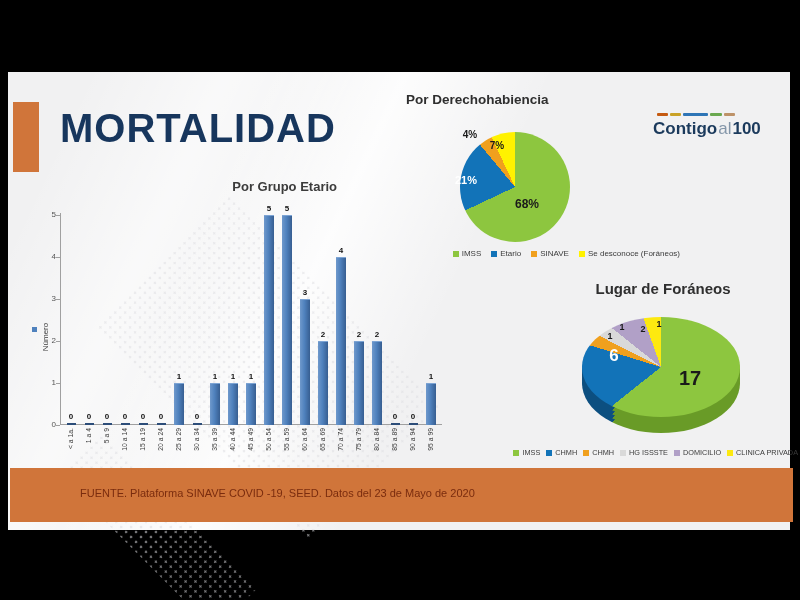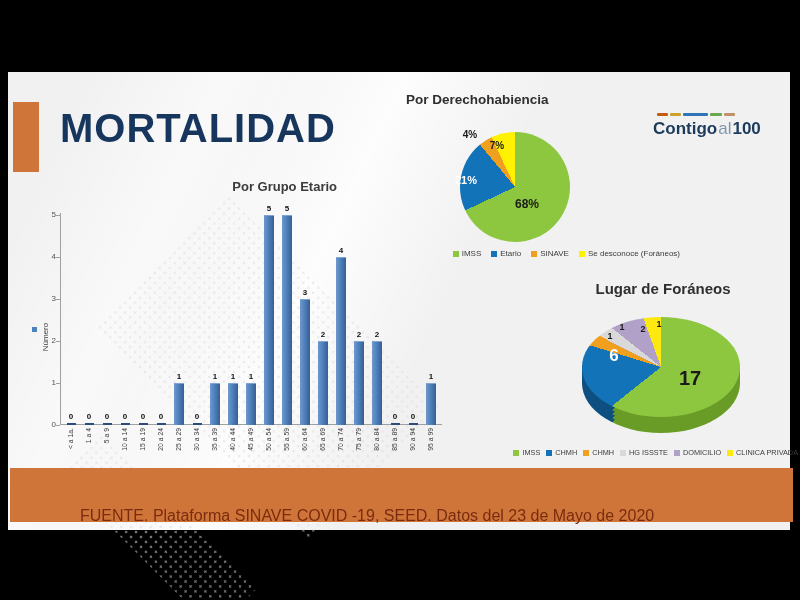--- a/index.html
+++ b/index.html
@@ -79,21 +79,21 @@
 
   .legend { position:absolute; display:flex; justify-content:flex-end; align-items:center;
             color:#3b3b3b; white-space:nowrap; }
   .legend-1 { left:370px; top:249px; width:310px; gap:10px; font-size:8px; }
   .legend-2 { left:532px; top:448px; width:266px; gap:6px; font-size:7.3px; }
   .legend-item { display:flex; align-items:center; gap:3px; }
   .legend-sq { width:6px; height:6px; display:inline-block; }
 
   
   .footer-bar { position:absolute; left:10px; top:468px; width:783px; height:54px; background:#d0753a; }
-  .footer-text { position:absolute; left:70px; top:19px; font-size:16px; color:#7a2c0e;margin-top:20px; }
+  .footer-text { position:absolute; left:70px; top:19px; font-size:11px; color:#7a2c0e; }
 </style>
 </head>
 <body>
 
 <div class="stage">
   <div class="slide">
     <div class="sheen"></div>
     <div class="dots d1"></div>
     <div class="dots d2"></div>
   </div>

